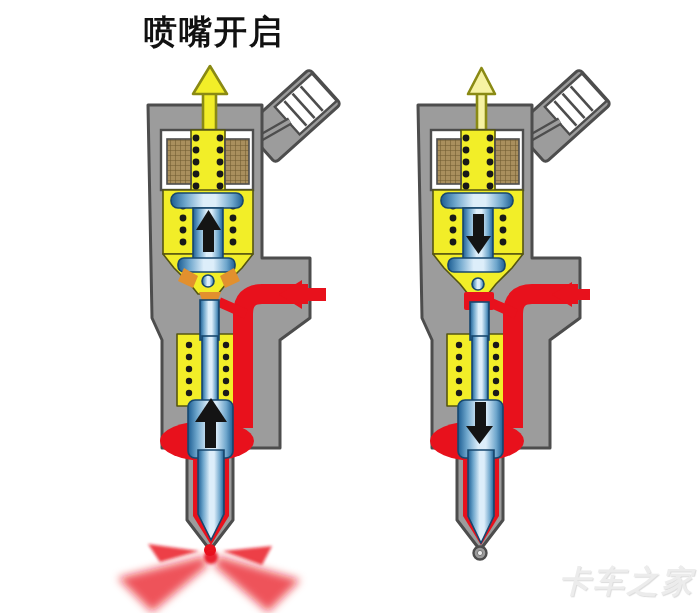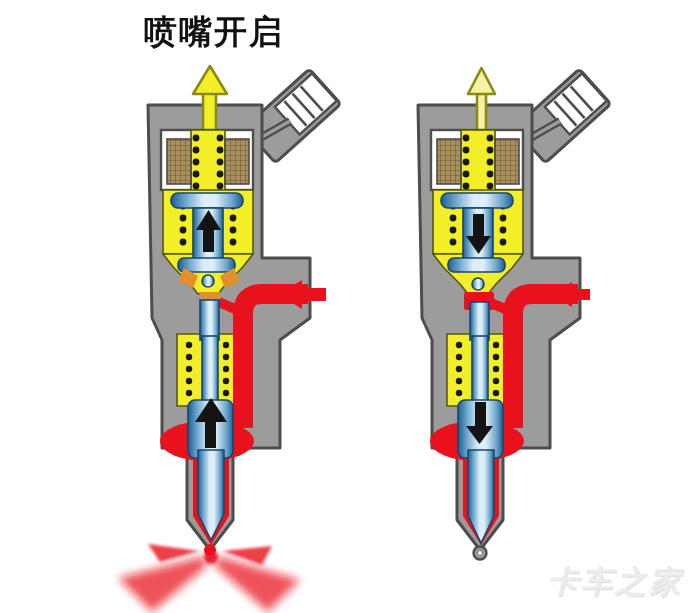--- a/index.html
+++ b/index.html
@@ -8,21 +8,21 @@
     --blue-dark:#1d5e93; --blue-mid:#6ea6cc; --blue-light:#ddeefa;
     --black:#141414; --white:#ffffff; --pale-yellow:#f6f2a2; --title:#111111; --wm:#ececec;
   }
   html,body{margin:0;padding:0;}
   body{background:#ffffff;font-family:"Liberation Sans", sans-serif;}
   .canvas{position:relative;width:699px;height:613px;background:#ffffff;overflow:hidden;}
   .fig-title{position:absolute;top:10px;width:160px;text-align:center;font-size:33px;font-weight:bold;
              color:var(--title);letter-spacing:2px;white-space:nowrap;}
   .fig-title.left{left:134px;}
   .fig-title.right{left:408px;}
-  .watermark{position:absolute;right:16px;bottom:10px;font-size:31px;font-weight:bold;font-style:italic;
+  .watermark{position:absolute;right:4px;bottom:10px;font-size:31px;font-weight:bold;font-style:italic;
              color:var(--wm);letter-spacing:3px;text-shadow:1px 1px 1px #dcdcdc;}
   svg{position:absolute;left:0;top:0;}
   .f-body{fill:var(--body);stroke:var(--outline);stroke-width:3;stroke-linejoin:round;}
   .f-white{fill:var(--white);stroke:var(--outline);stroke-width:2.4;}
   .f-yellow{fill:var(--yellow);stroke:#555511;stroke-width:1.6;stroke-linejoin:round;}
   .f-yellow-arrow{fill:var(--yellow);stroke:var(--yellow-dark);stroke-width:2.6;stroke-linejoin:round;}
   .f-pale-arrow{fill:var(--pale-yellow);stroke:var(--yellow-dark);stroke-width:2.6;stroke-linejoin:round;}
   .f-red{fill:var(--red);}
   .f-orange{fill:var(--orange);}
   .f-black{fill:var(--black);}

